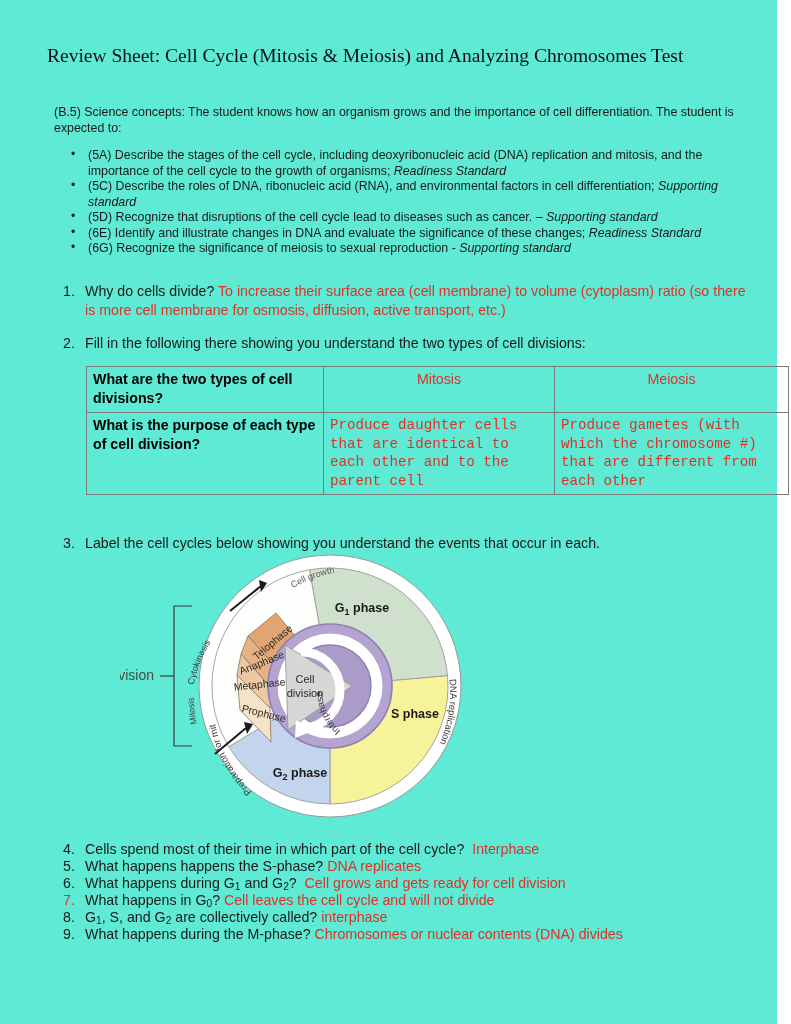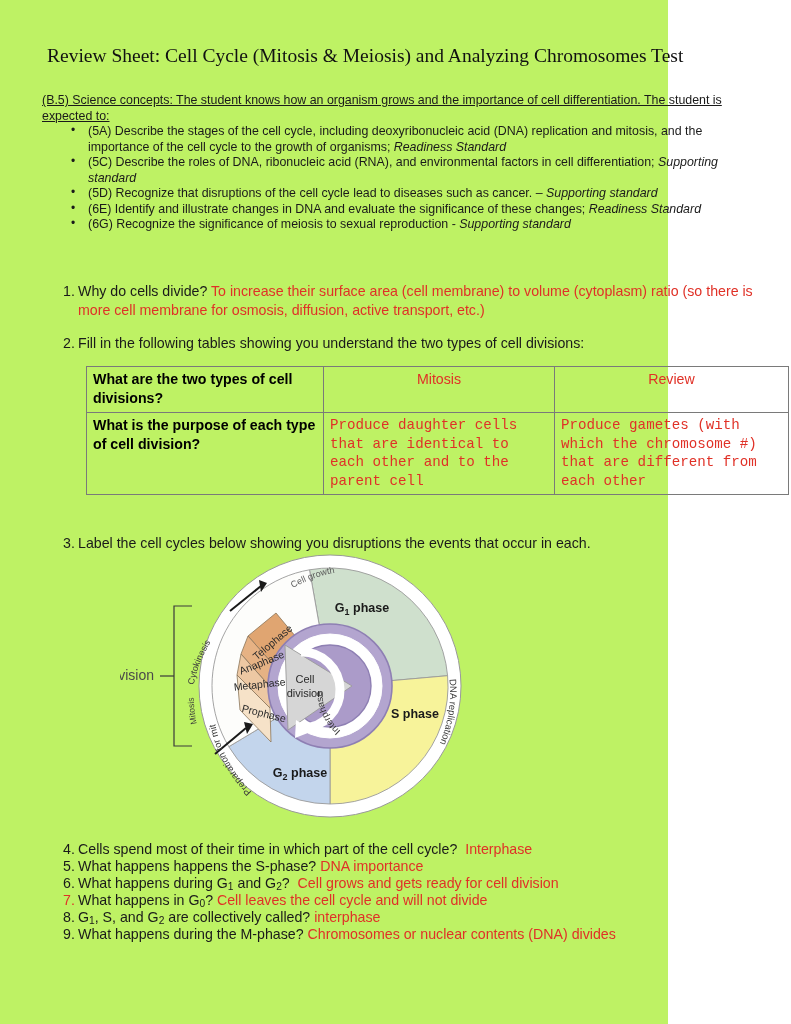--- a/index.html
+++ b/index.html
@@ -12,23 +12,23 @@
     width: 791px;
     height: 1024px;
     position: relative;
     font-family: "Liberation Sans", sans-serif;
     color: #000000;
     overflow: hidden;
   }
   .page {
     position: absolute;
     left: 0; top: 0;
-    width: 668px;
+    width: 777px;
     height: 1024px;
-    background: #bef264;
+    background: #5eead4;
   }
 
   
   .doc-title {
     position: absolute;
     left: 47px;
     top: 44px;
     width: 710px;
     font-family: "Liberation Serif", serif;
     font-size: 19.5px;
@@ -41,22 +41,21 @@
   .teks {
     position: absolute;
     left: 42px;
     top: 93px;
     width: 706px;
     font-size: 12.4px;
     line-height: 15.5px;
     color: #1a1a1a;
   }
   .teks p {
-    margin: 0;
-    text-decoration: underline;
+    margin: 12px;
   }
   .teks ul {
     margin: 0;
     padding: 0;
     list-style: none;
   }
   .teks li {
     position: relative;
     padding-left: 46px;
     margin: 0;
@@ -78,21 +77,21 @@
   }
   .q .num {
     position: absolute;
     left: 0;
     top: 0;
     width: 26px;
     text-align: left;
   }
   .q .body {
     display: block;
-    margin-left: 15px;
+    margin-left: 22px;
   }
   .ans {
     color: #e03127;
   }
   .num-red { color: #e03127; }
 
   #q1 { left: 63px; top: 282px; width: 690px; }
   #q2 { left: 63px; top: 334px; width: 690px; }
   #q3 { left: 63px; top: 534px; width: 690px; }
   #q4 { left: 63px; top: 840px; width: 700px; }
@@ -180,43 +179,43 @@
     </ul>
   </div>
 
   <div class="q" id="q1">
     <span class="num">1.</span>
     <span class="body"><span>Why do cells divide?</span> <span class="ans">To increase their surface area (cell membrane) to volume (cytoplasm) ratio (so there is more cell membrane for osmosis, diffusion, active transport, etc.)</span></span>
   </div>
 
   <div class="q" id="q2">
     <span class="num">2.</span>
-    <span class="body"><span>Fill in the following tables showing you understand the two types of cell divisions:</span></span>
+    <span class="body"><span>Fill in the following there showing you understand the two types of cell divisions:</span></span>
   </div>
 
   <div class="tbl-wrap">
     <table class="cycle-table">
       <tbody>
         <tr class="r1">
           <td class="colq">What are the two types of cell divisions?</td>
           <td class="colm hdr-red">Mitosis</td>
-          <td class="colmei hdr-red">Review</td>
+          <td class="colmei hdr-red">Meiosis</td>
         </tr>
         <tr class="r2">
           <td class="colq">What is the purpose of each type of cell division?</td>
           <td class="colm cell-red">Produce daughter cells that are identical to each other and to the parent cell</td>
           <td class="colmei cell-red">Produce gametes (with which the chromosome #) that are different from each other</td>
         </tr>
       </tbody>
     </table>
   </div>
 
   <div class="q" id="q3">
     <span class="num">3.</span>
-    <span class="body"><span>Label the cell cycles below showing you disruptions the events that occur in each.</span></span>
+    <span class="body"><span>Label the cell cycles below showing you understand the events that occur in each.</span></span>
   </div>
 
   <div class="diagram">
     <svg width="400" height="272" viewBox="0 0 400 272" xmlns="http://www.w3.org/2000/svg">
       <defs>
         <path id="arcCellGrowth" d="M 162 45 A 131 131 0 0 1 248 21" fill="none"></path>
         <path id="arcDNA" d="M 316 83 A 131 131 0 0 1 275 249" fill="none"></path>
         <path id="arcPrep" d="M 133 243 A 131 131 0 0 1 95 173" fill="none"></path>
         <path id="arcCyto" d="M 73 141 A 118 118 0 0 1 106 73" fill="none"></path>
         <path id="arcMitosisLbl" d="M 78 178 A 108 108 0 0 1 74 141" fill="none"></path>
@@ -297,21 +296,21 @@
     </svg>
   </div>
 
   <div class="q" id="q4">
     <span class="num">4.</span>
     <span class="body"><span>Cells spend most of their time in which part of the cell cycle?</span>&nbsp; <span class="ans">Interphase</span></span>
   </div>
 
   <div class="q" id="q5">
     <span class="num">5.</span>
-    <span class="body"><span>What happens happens the S-phase?</span> <span class="ans">DNA importance</span></span>
+    <span class="body"><span>What happens happens the S-phase?</span> <span class="ans">DNA replicates</span></span>
   </div>
 
   <div class="q" id="q6">
     <span class="num">6.</span>
     <span class="body"><span>What happens during G</span><sub>1</sub><span> and G</span><sub>2</sub><span>?</span>&nbsp; <span class="ans">Cell grows and gets ready for cell division</span></span>
   </div>
 
   <div class="q" id="q7">
     <span class="num num-red">7.</span>
     <span class="body"><span>What happens in G</span><sub>0</sub><span>?</span> <span class="ans">Cell leaves the cell cycle and will not divide</span></span>

